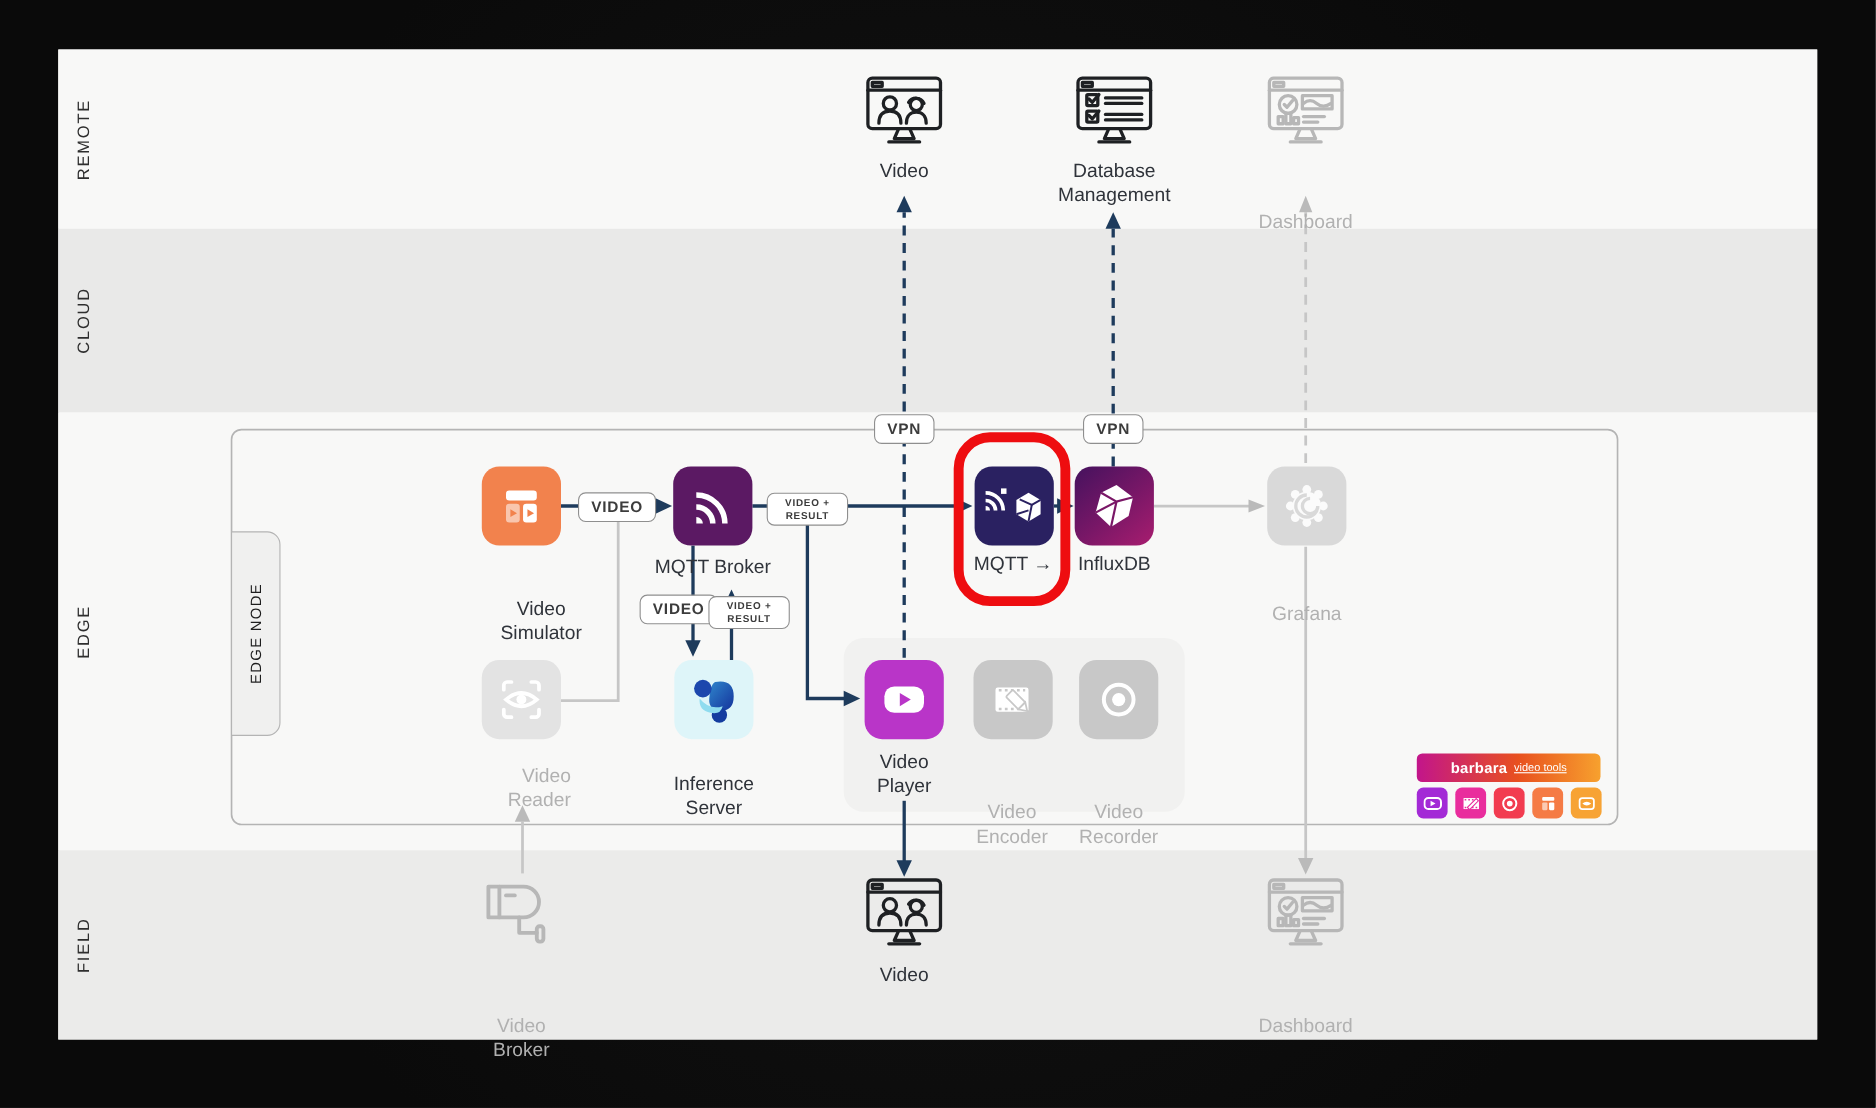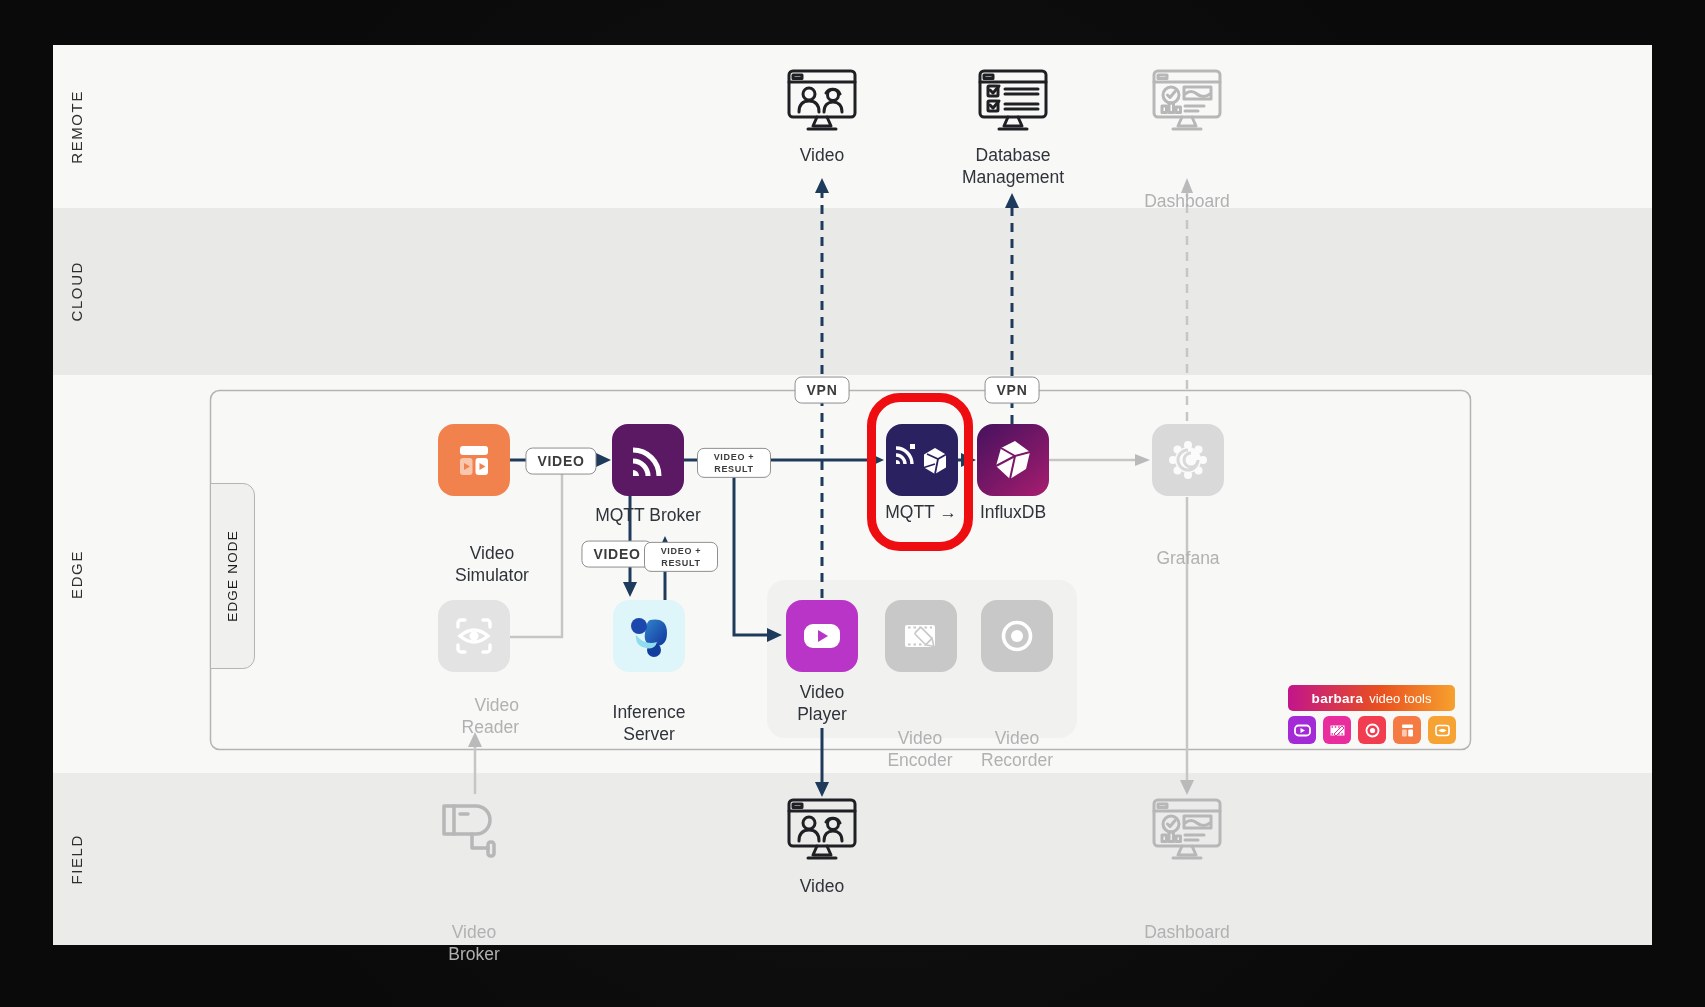--- a/index.html
+++ b/index.html
@@ -29,21 +29,21 @@
   .mono-icon.gray{color:#b7b7b7;}
   .edgetab{position:absolute;left:210px;top:483px;width:43px;height:184px;background:#f0f0ef;
            border:1.5px solid #b4b4b4;border-radius:0 12px 12px 0;display:flex;align-items:center;justify-content:center;z-index:4;}
   .edgetab span{writing-mode:vertical-rl;transform:rotate(180deg);font-size:13.5px;letter-spacing:1.2px;color:#1d1d1d;}
   .highlight{position:absolute;left:867px;top:393px;width:106px;height:158px;border:9px solid #ee0d10;
              border-radius:33px;z-index:9;box-sizing:border-box;}
   .brand{position:absolute;left:1288px;top:685px;z-index:6;}
   .brand .banner{width:167px;height:26px;border-radius:5px;display:flex;align-items:center;justify-content:center;gap:6px;
       background:linear-gradient(90deg,#c2158b 0%,#e8501f 55%,#f7a12e 100%);color:#fff;text-align:center;}
   .brand .banner .b1{font-size:13.5px;font-weight:bold;letter-spacing:.3px;}
-  .brand .banner .b2{font-size:13px;font-weight:400;}
+  .brand .banner .b2{font-size:10px;font-weight:400;text-decoration:underline;}
   .brand .row{display:flex;gap:7px;margin-top:5px;}
   .brand .mini{width:28px;height:28px;border-radius:6px;display:flex;align-items:center;justify-content:center;}
 </style>
 </head>
 <body>
 
 <div class="stage">
 
   <svg width="0" height="0" style="position:absolute">
     <defs>

